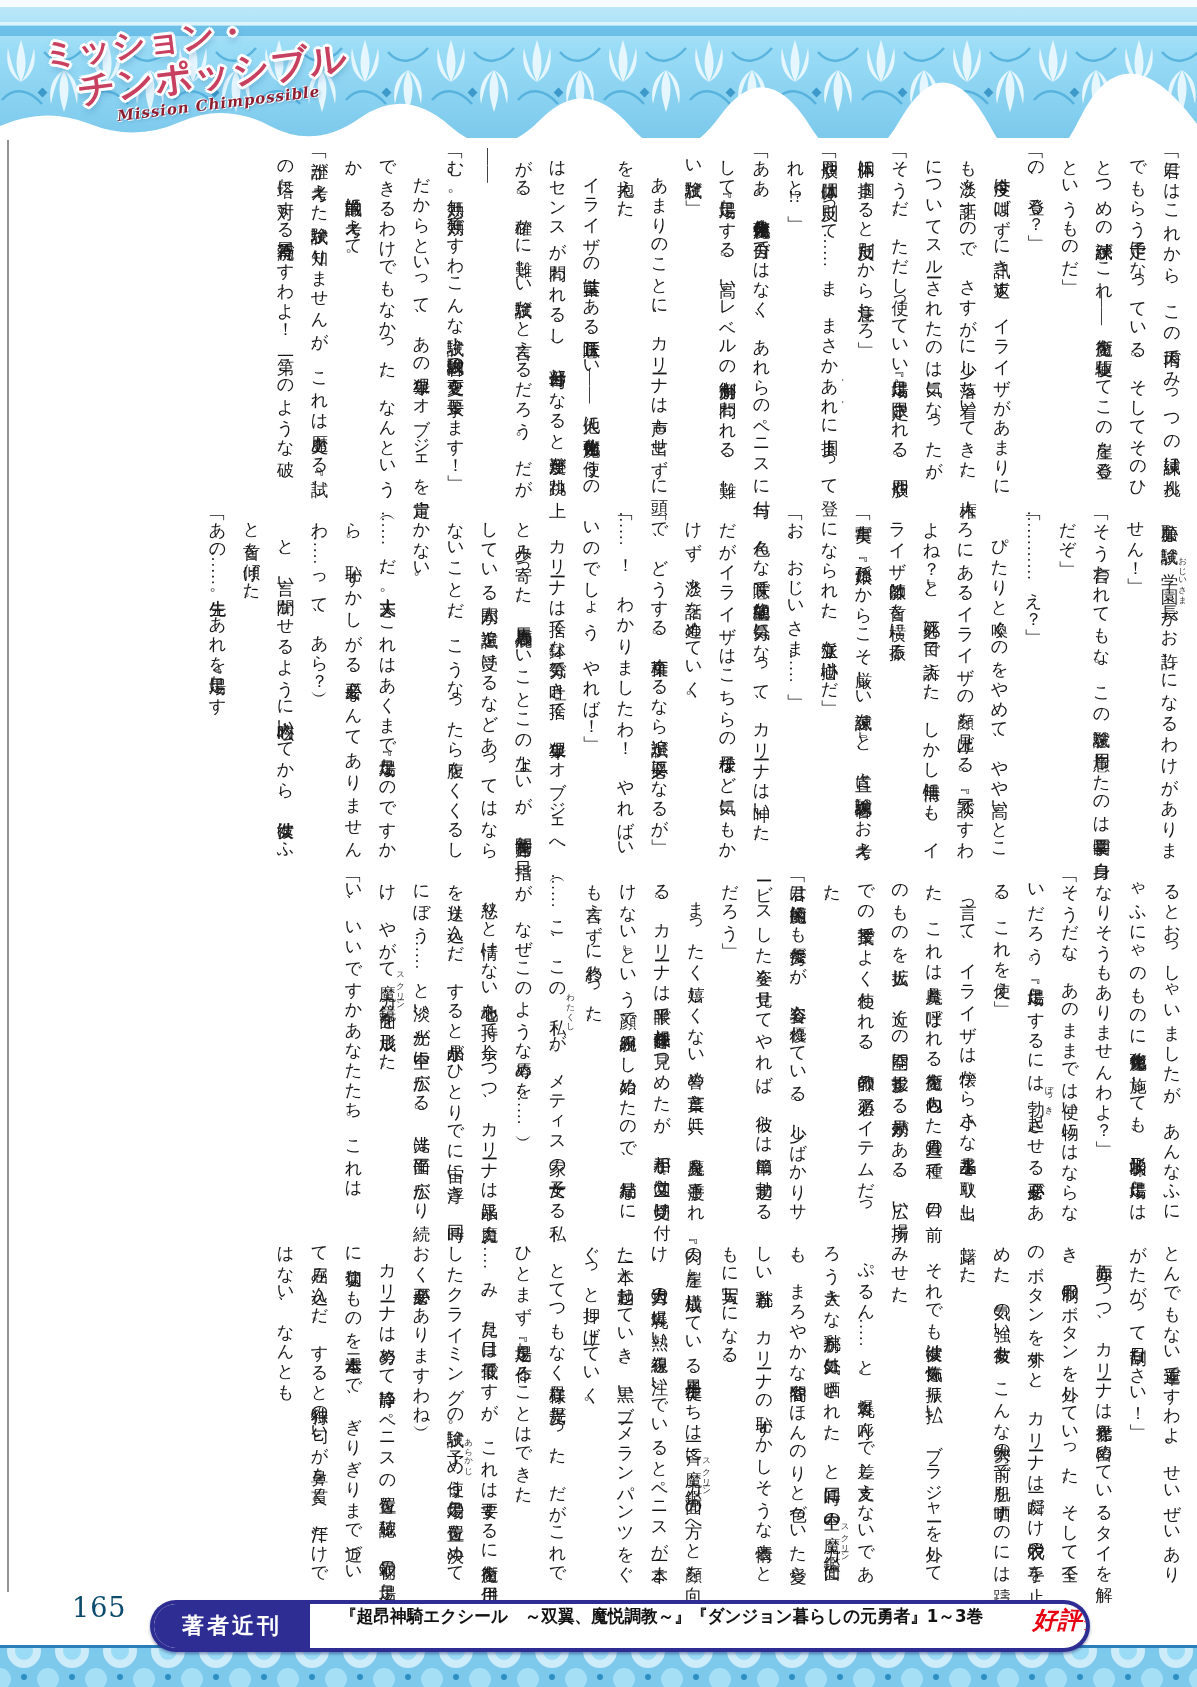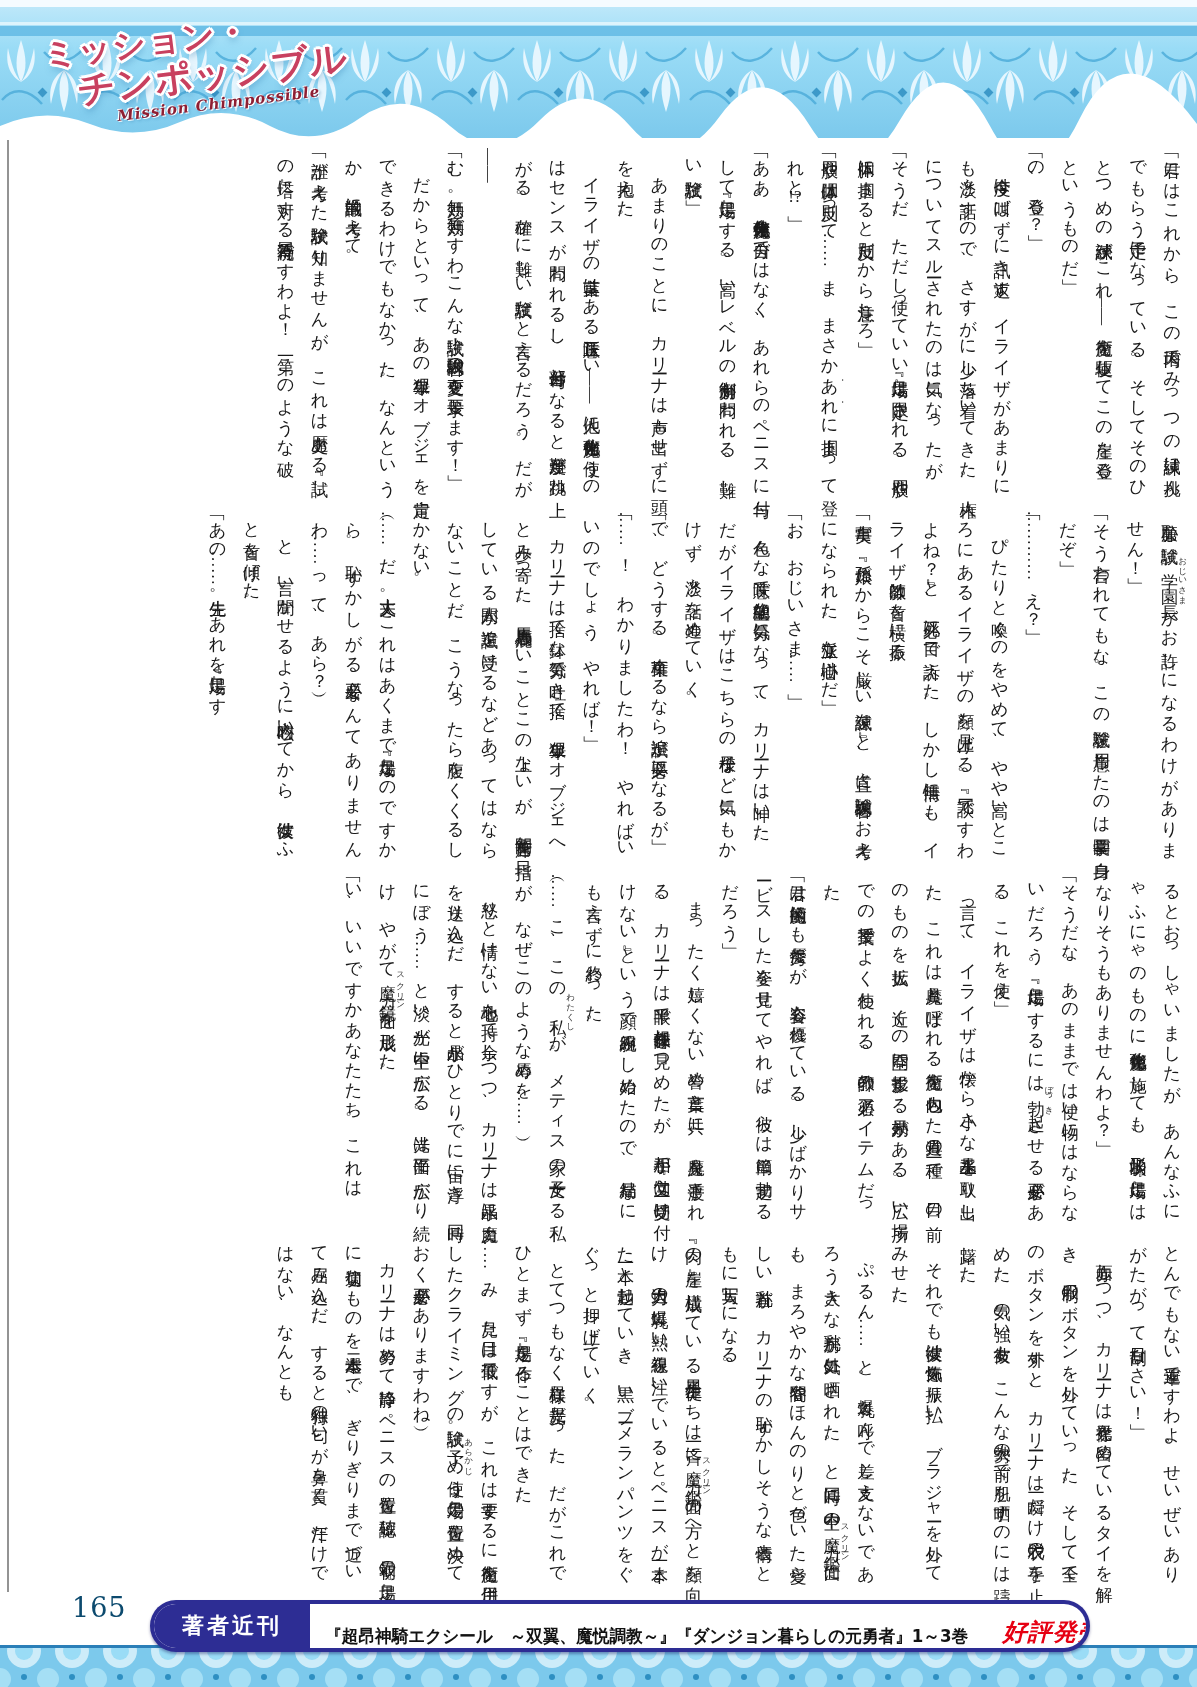--- a/index.html
+++ b/index.html
@@ -65,21 +65,21 @@
     position:absolute;left:72px;top:1592px;font-size:27px;color:#0c4a6e;
     font-family:"DejaVu Serif","Liberation Serif",serif;letter-spacing:1px;
   }
   .footer-bar{
     position:absolute;left:150px;top:1600px;width:940px;height:52px;
     background:#2d2d94;border-radius:26px;box-sizing:border-box;padding:4px;
     box-shadow:0 2px 3px rgba(20,20,90,.4);z-index:6;
   }
   .footer-inner{
     background:#ffffff;border-radius:22px;height:100%;
-    display:flex;align-items:flex-end;overflow:hidden;
+    display:flex;align-items:flex-start;overflow:hidden;gap:15px;
   }
   .footer-label{
     background:#2d2d94;color:#fff;height:100%;
     display:flex;align-items:center;justify-content:center;
     padding:0 28px;font-size:22px;font-weight:bold;letter-spacing:3px;
     font-family:"DejaVu Sans","Liberation Sans",sans-serif;
     border-radius:20px 0 0 20px;flex:0 0 auto;
   }
   .footer-titles{
     color:#121212;font-size:17.5px;font-weight:bold;padding-left:16px;

